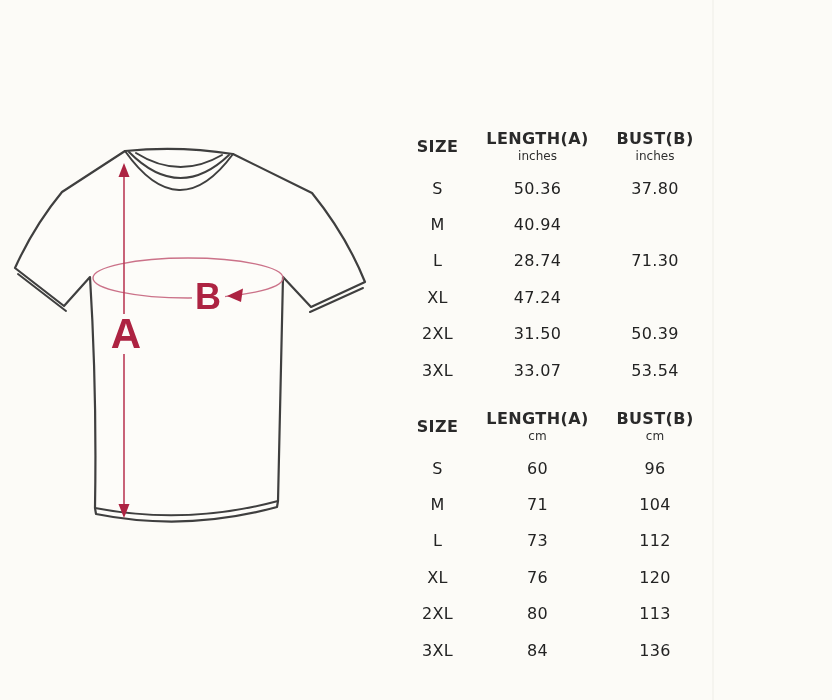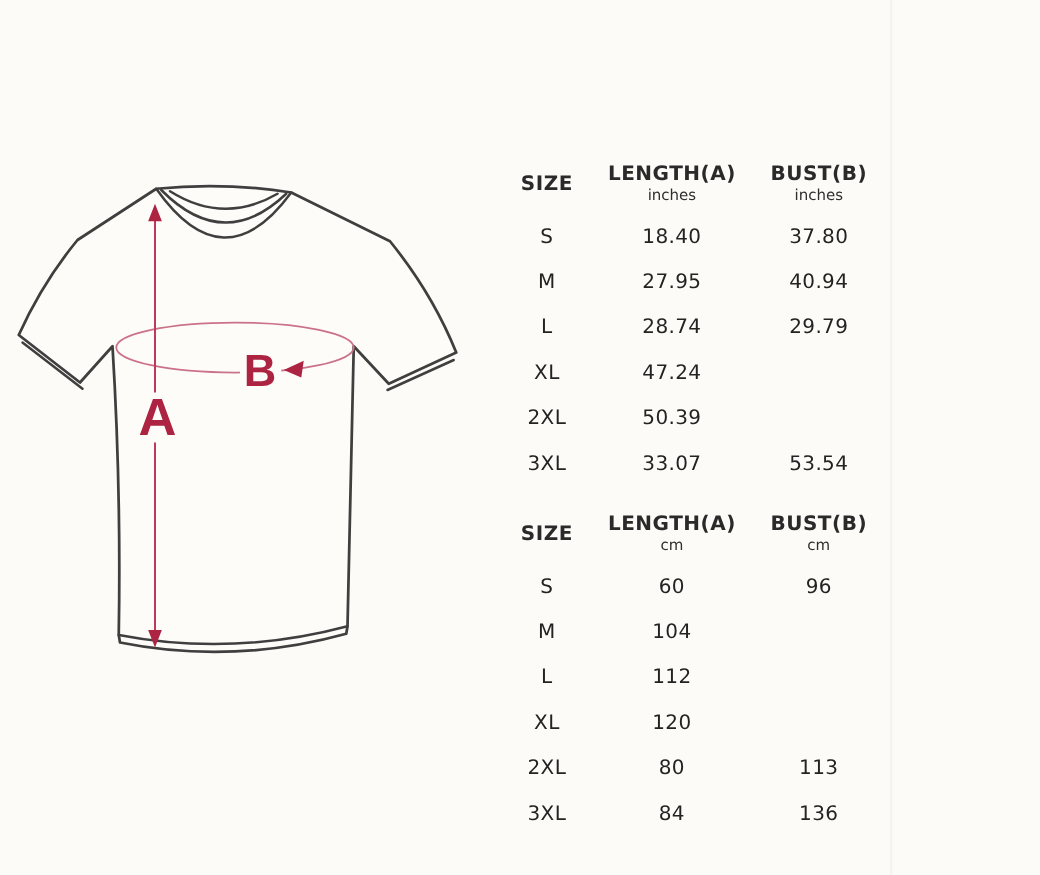--- a/index.html
+++ b/index.html
@@ -102,39 +102,39 @@
         <span class="col-unit">inches</span>
       </div>
       <div class="th">
         <span class="col-title">BUST(B)</span>
         <span class="col-unit">inches</span>
       </div>
     </div>
     <div class="tbody">
       <div class="trow">
         <div class="td">S</div>
-        <div class="td">18.40</div>
+        <div class="td">50.36</div>
         <div class="td">37.80</div>
       </div>
       <div class="trow">
         <div class="td">M</div>
-        <div class="td">27.95</div>
         <div class="td">40.94</div>
       </div>
       <div class="trow">
         <div class="td">L</div>
         <div class="td">28.74</div>
-        <div class="td">29.79</div>
+        <div class="td">71.30</div>
       </div>
       <div class="trow">
         <div class="td">XL</div>
         <div class="td">47.24</div>
       </div>
       <div class="trow">
         <div class="td">2XL</div>
+        <div class="td">31.50</div>
         <div class="td">50.39</div>
       </div>
       <div class="trow">
         <div class="td">3XL</div>
         <div class="td">33.07</div>
         <div class="td">53.54</div>
       </div>
     </div>
   </div>
 
@@ -153,28 +153,31 @@
       </div>
     </div>
     <div class="tbody">
       <div class="trow">
         <div class="td">S</div>
         <div class="td">60</div>
         <div class="td">96</div>
       </div>
       <div class="trow">
         <div class="td">M</div>
+        <div class="td">71</div>
         <div class="td">104</div>
       </div>
       <div class="trow">
         <div class="td">L</div>
+        <div class="td">73</div>
         <div class="td">112</div>
       </div>
       <div class="trow">
         <div class="td">XL</div>
+        <div class="td">76</div>
         <div class="td">120</div>
       </div>
       <div class="trow">
         <div class="td">2XL</div>
         <div class="td">80</div>
         <div class="td">113</div>
       </div>
       <div class="trow">
         <div class="td">3XL</div>
         <div class="td">84</div>

